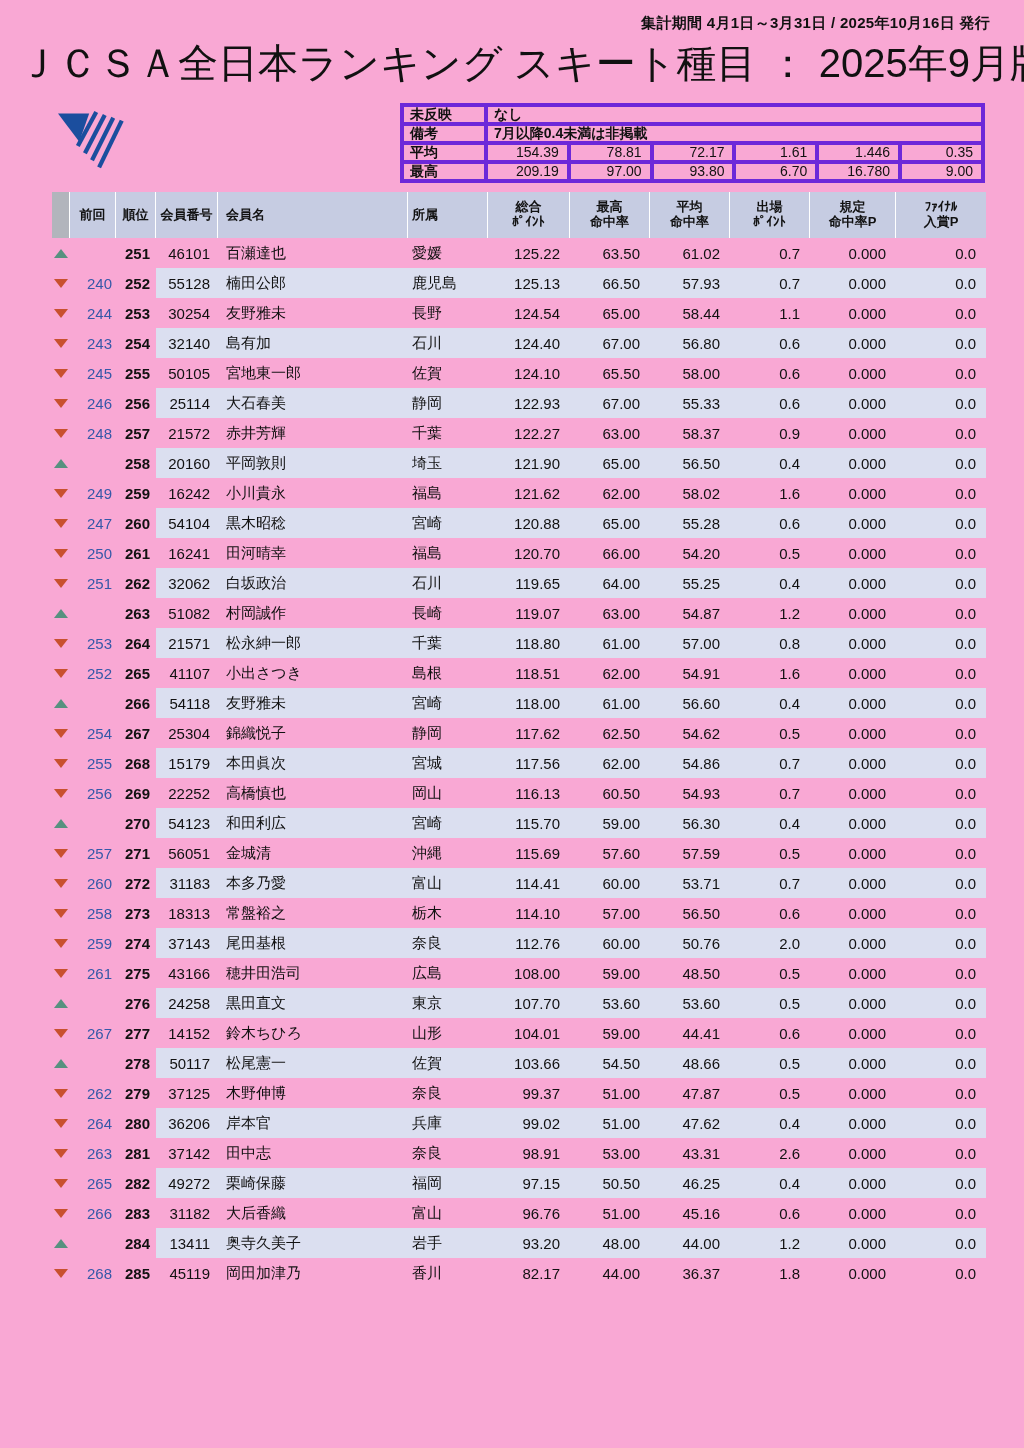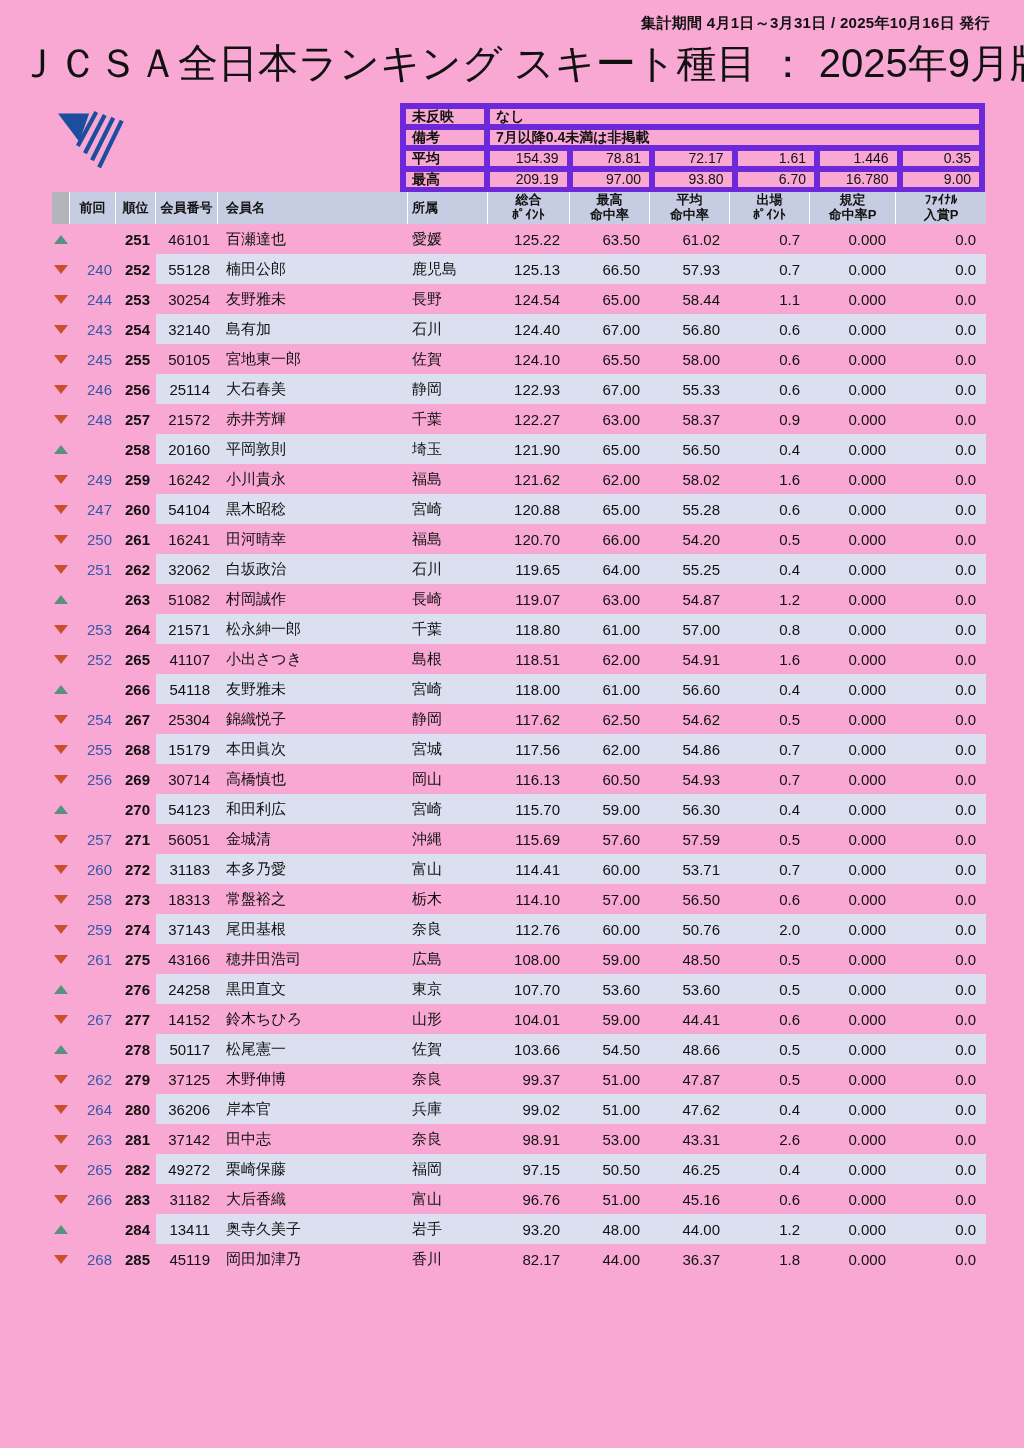--- a/index.html
+++ b/index.html
@@ -23,29 +23,29 @@
   .info-section{position:absolute;top:100px;left:58px;width:330px;}
   .logo{position:absolute;top:8px;left:0;width:68px;height:62px;}
   .info-list{margin-left:94px;padding-top:2px;}
   .info-row{display:flex;font-size:15px;font-weight:600;line-height:19px;}
   .info-label{width:80px;}
   .info-value{flex:1;}
 
   
   .summary-table{position:absolute;top:103px;left:400px;width:585px;border-collapse:collapse;table-layout:fixed;
     border:2px solid #1a1a1a;font-size:14px;}
-  .summary-table td{border:6px solid #6d28d9;height:16px;padding:0 6px;line-height:15px;overflow:hidden;white-space:nowrap;}
+  .summary-table td{border:4px solid #6d28d9;height:16px;padding:0 6px;line-height:15px;overflow:hidden;white-space:nowrap;}
   .summary-table td.lbl{width:84px;font-weight:600;}
   .summary-table td.txt{font-weight:600;}
   .summary-table td.val{text-align:right;padding-right:8px;}
 
   
   .rank-table{position:absolute;top:192px;left:52px;width:934px;}
   .grid-row{display:grid;grid-template-columns:18px 46px 40px 62px 190px 80px 82px 80px 80px 80px 86px 90px;}
-  .thead{height:32px;}
+  .thead{height:46px;}
   .th{background:var(--header-bg);border-right:1px solid #fff;display:flex;align-items:center;justify-content:center;
       font-size:13px;font-weight:600;line-height:1.12;text-align:center;white-space:pre-line;}
   .th:last-child{border-right:none;}
   .th.corner{background:var(--header-corner-bg);}
   .th.left{justify-content:flex-start;padding-left:8px;text-align:left;}
   .th.left2{justify-content:flex-start;padding-left:4px;text-align:left;}
 
   .trow{height:30px;align-items:center;font-size:15px;}
   .c{height:100%;display:flex;align-items:center;overflow:hidden;white-space:nowrap;}
   .c.arrow{justify-content:center;}
@@ -422,21 +422,21 @@
     <div class="c num shade">0.7</div>
     <div class="c num shade">0.000</div>
     <div class="c num shade">0.0</div>
   </div>
         <div class="grid-row trow">
     <div class="c arrow down">
             <span class="tri"></span>
           </div>
     <div class="c prev">256</div>
     <div class="c rank">269</div>
-    <div class="c memno shade">30714</div>
+    <div class="c memno shade">22252</div>
     <div class="c name shade">高橋慎也</div>
     <div class="c pref shade">岡山</div>
     <div class="c num shade">116.13</div>
     <div class="c num shade">60.50</div>
     <div class="c num shade">54.93</div>
     <div class="c num shade">0.7</div>
     <div class="c num shade">0.000</div>
     <div class="c num shade">0.0</div>
   </div>
         <div class="grid-row trow striped">

